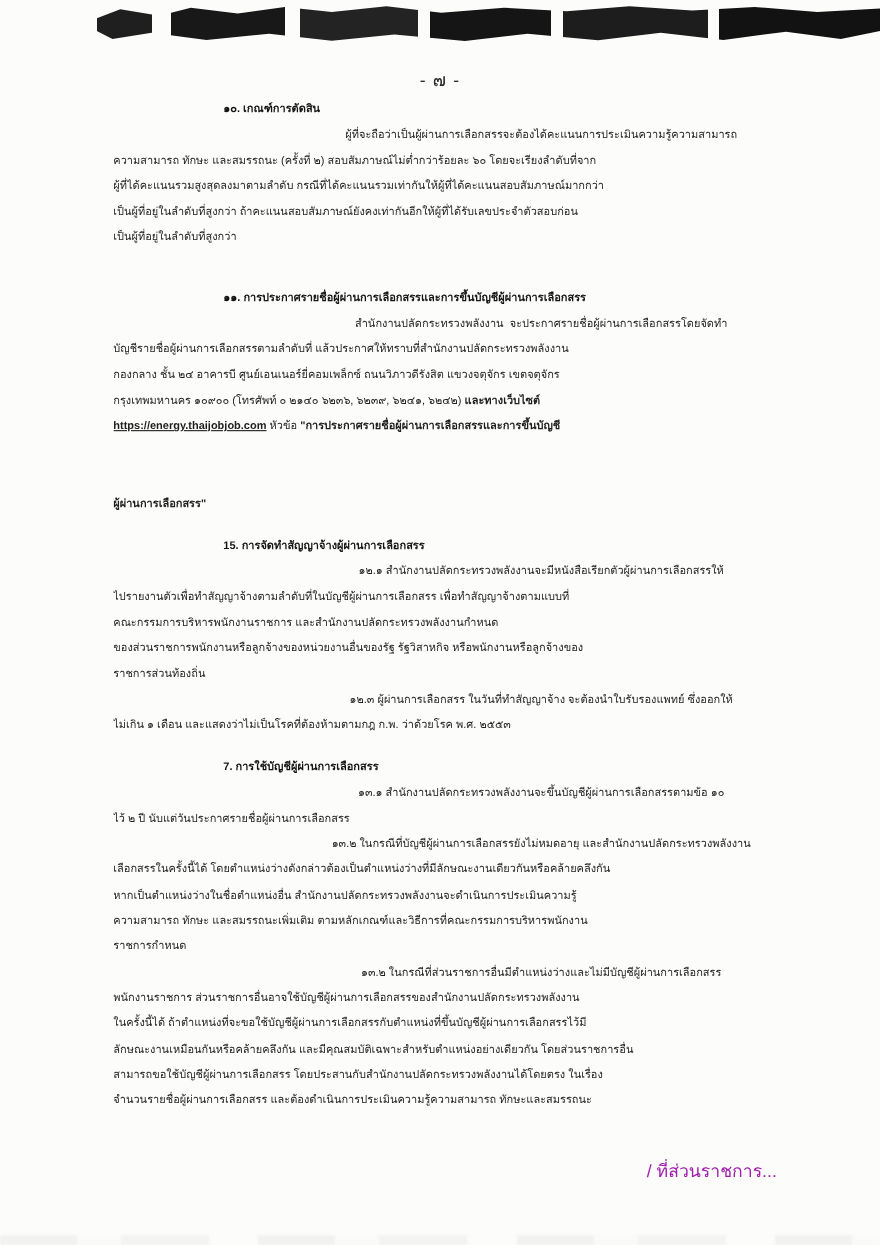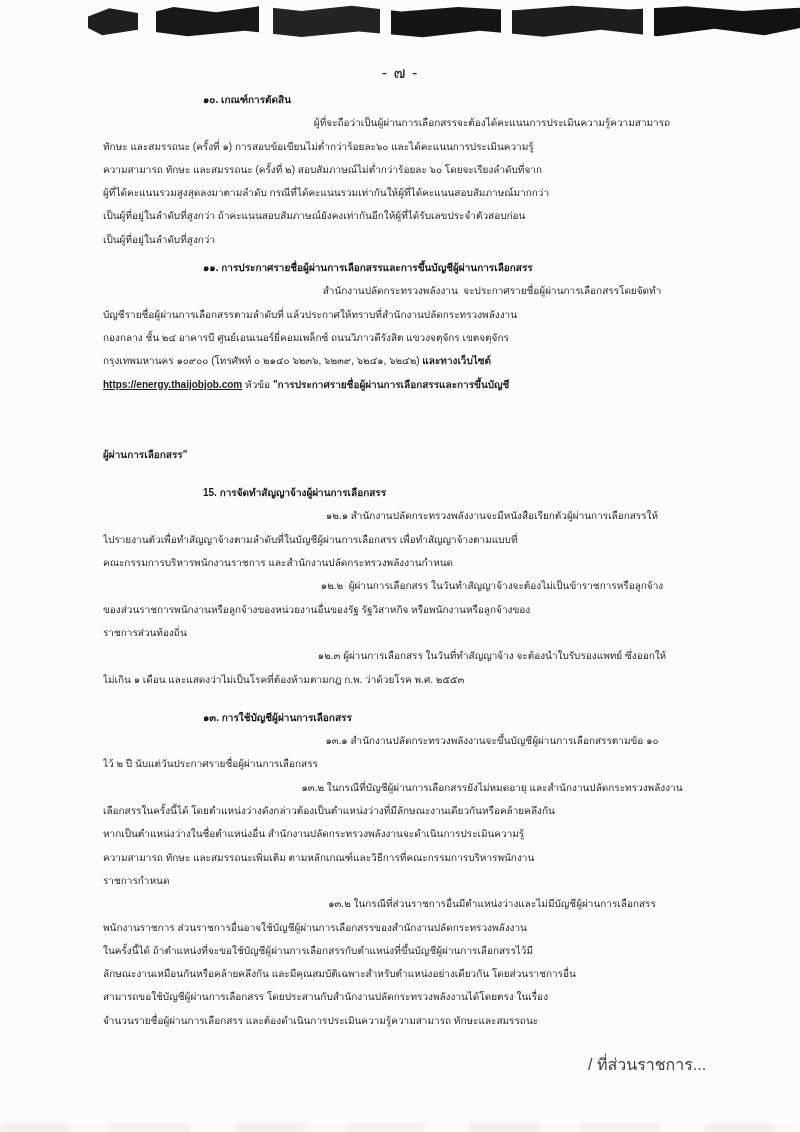--- a/index.html
+++ b/index.html
@@ -35,65 +35,63 @@
     text-align:center;font-size:16px;letter-spacing:1px;color:#2a2a2a;
   }
   .content{
     position:absolute;left:103px;top:88px;width:666px;
     font-size:10px;line-height:23.3px;overflow:hidden;
   }
   .line{white-space:pre;overflow:hidden;}
   .indent{padding-left:112px;text-align:center;}
   .heading{white-space:pre;font-weight:bold;color:#151515;padding-left:100px;}
   .mt{margin-top:15px;}
-  .mt2{margin-top:5px;}
+  .mt2{margin-top:32px;}
   .b{font-weight:bold;margin-top:47px;}
   .u{text-decoration:underline;}
   .footer-note{
     position:absolute;left:588px;top:1052px;
-    font-size:16px;color:#404040;white-space:pre;
+    font-size:16px;color:#a21caf;white-space:pre;
   }
 </style>
 </head>
 <body>
 
 <div class="page">
   <div class="top-band"></div>
 
   <div class="page-number">- ๗ -</div>
 
   <div class="content">
 
     <div class="heading">๑๐. เกณฑ์การตัดสิน</div>
     <div class="line indent">ผู้ที่จะถือว่าเป็นผู้ผ่านการเลือกสรรจะต้องได้คะแนนการประเมินความรู้ความสามารถ</div>
-    <div class="line">ทักษะ และสมรรถนะ (ครั้งที่ ๑) การสอบข้อเขียนไม่ต่ำกว่าร้อยละ๖๐ และได้คะแนนการประเมินความรู้</div>
     <div class="line">ความสามารถ ทักษะ และสมรรถนะ (ครั้งที่ ๒) สอบสัมภาษณ์ไม่ต่ำกว่าร้อยละ ๖๐ โดยจะเรียงลำดับที่จาก</div>
     <div class="line">ผู้ที่ได้คะแนนรวมสูงสุดลงมาตามลำดับ กรณีที่ได้คะแนนรวมเท่ากันให้ผู้ที่ได้คะแนนสอบสัมภาษณ์มากกว่า</div>
     <div class="line">เป็นผู้ที่อยู่ในลำดับที่สูงกว่า ถ้าคะแนนสอบสัมภาษณ์ยังคงเท่ากันอีกให้ผู้ที่ได้รับเลขประจำตัวสอบก่อน</div>
     <div class="line">เป็นผู้ที่อยู่ในลำดับที่สูงกว่า</div>
 
     <div class="heading mt2">๑๑. การประกาศรายชื่อผู้ผ่านการเลือกสรรและการขึ้นบัญชีผู้ผ่านการเลือกสรร</div>
     <div class="line indent">สำนักงานปลัดกระทรวงพลังงาน  จะประกาศรายชื่อผู้ผ่านการเลือกสรรโดยจัดทำ</div>
     <div class="line">บัญชีรายชื่อผู้ผ่านการเลือกสรรตามลำดับที่ แล้วประกาศให้ทราบที่สำนักงานปลัดกระทรวงพลังงาน</div>
     <div class="line">กองกลาง ชั้น ๒๔ อาคารบี ศูนย์เอนเนอร์ยี่คอมเพล็กซ์ ถนนวิภาวดีรังสิต แขวงจตุจักร เขตจตุจักร</div>
     <div class="line"><span>กรุงเทพมหานคร ๑๐๙๐๐ (โทรศัพท์ ๐ ๒๑๔๐ ๖๒๓๖, ๖๒๓๙, ๖๒๔๑, ๖๒๔๒) </span><span class="b">และทางเว็บไซต์</span></div>
     <div class="line"><span class="b u">https://energy.thaijobjob.com</span><span> หัวข้อ </span><span class="b">"การประกาศรายชื่อผู้ผ่านการเลือกสรรและการขึ้นบัญชี</span></div>
     <div class="line b">ผู้ผ่านการเลือกสรร"</div>
 
     <div class="heading mt">15. การจัดทำสัญญาจ้างผู้ผ่านการเลือกสรร</div>
     <div class="line indent">๑๒.๑ สำนักงานปลัดกระทรวงพลังงานจะมีหนังสือเรียกตัวผู้ผ่านการเลือกสรรให้</div>
     <div class="line">ไปรายงานตัวเพื่อทำสัญญาจ้างตามลำดับที่ในบัญชีผู้ผ่านการเลือกสรร เพื่อทำสัญญาจ้างตามแบบที่</div>
     <div class="line">คณะกรรมการบริหารพนักงานราชการ และสำนักงานปลัดกระทรวงพลังงานกำหนด</div>
-    <div class="line indent">๑๒.๒  ผู้ผ่านการเลือกสรร ในวันทำสัญญาจ้างจะต้องไม่เป็นข้าราชการหรือลูกจ้าง</div>
     <div class="line">ของส่วนราชการพนักงานหรือลูกจ้างของหน่วยงานอื่นของรัฐ รัฐวิสาหกิจ หรือพนักงานหรือลูกจ้างของ</div>
     <div class="line">ราชการส่วนท้องถิ่น</div>
     <div class="line indent">๑๒.๓ ผู้ผ่านการเลือกสรร ในวันที่ทำสัญญาจ้าง จะต้องนำใบรับรองแพทย์ ซึ่งออกให้</div>
     <div class="line">ไม่เกิน ๑ เดือน และแสดงว่าไม่เป็นโรคที่ต้องห้ามตามกฎ ก.พ. ว่าด้วยโรค พ.ศ. ๒๕๕๓</div>
 
-    <div class="heading mt">๑๓. การใช้บัญชีผู้ผ่านการเลือกสรร</div>
+    <div class="heading mt">7. การใช้บัญชีผู้ผ่านการเลือกสรร</div>
     <div class="line indent">๑๓.๑ สำนักงานปลัดกระทรวงพลังงานจะขึ้นบัญชีผู้ผ่านการเลือกสรรตามข้อ ๑๐</div>
     <div class="line">ไว้ ๒ ปี นับแต่วันประกาศรายชื่อผู้ผ่านการเลือกสรร</div>
     <div class="line indent">๑๓.๒ ในกรณีที่บัญชีผู้ผ่านการเลือกสรรยังไม่หมดอายุ และสำนักงานปลัดกระทรวงพลังงาน</div>
     <div class="line">เลือกสรรในครั้งนี้ได้ โดยตำแหน่งว่างดังกล่าวต้องเป็นตำแหน่งว่างที่มีลักษณะงานเดียวกันหรือคล้ายคลึงกัน</div>
     <div class="line">หากเป็นตำแหน่งว่างในชื่อตำแหน่งอื่น สำนักงานปลัดกระทรวงพลังงานจะดำเนินการประเมินความรู้</div>
     <div class="line">ความสามารถ ทักษะ และสมรรถนะเพิ่มเติม ตามหลักเกณฑ์และวิธีการที่คณะกรรมการบริหารพนักงาน</div>
     <div class="line">ราชการกำหนด</div>
     <div class="line indent">๑๓.๒ ในกรณีที่ส่วนราชการอื่นมีตำแหน่งว่างและไม่มีบัญชีผู้ผ่านการเลือกสรร</div>
     <div class="line">พนักงานราชการ ส่วนราชการอื่นอาจใช้บัญชีผู้ผ่านการเลือกสรรของสำนักงานปลัดกระทรวงพลังงาน</div>
     <div class="line">ในครั้งนี้ได้ ถ้าตำแหน่งที่จะขอใช้บัญชีผู้ผ่านการเลือกสรรกับตำแหน่งที่ขึ้นบัญชีผู้ผ่านการเลือกสรรไว้มี</div>

